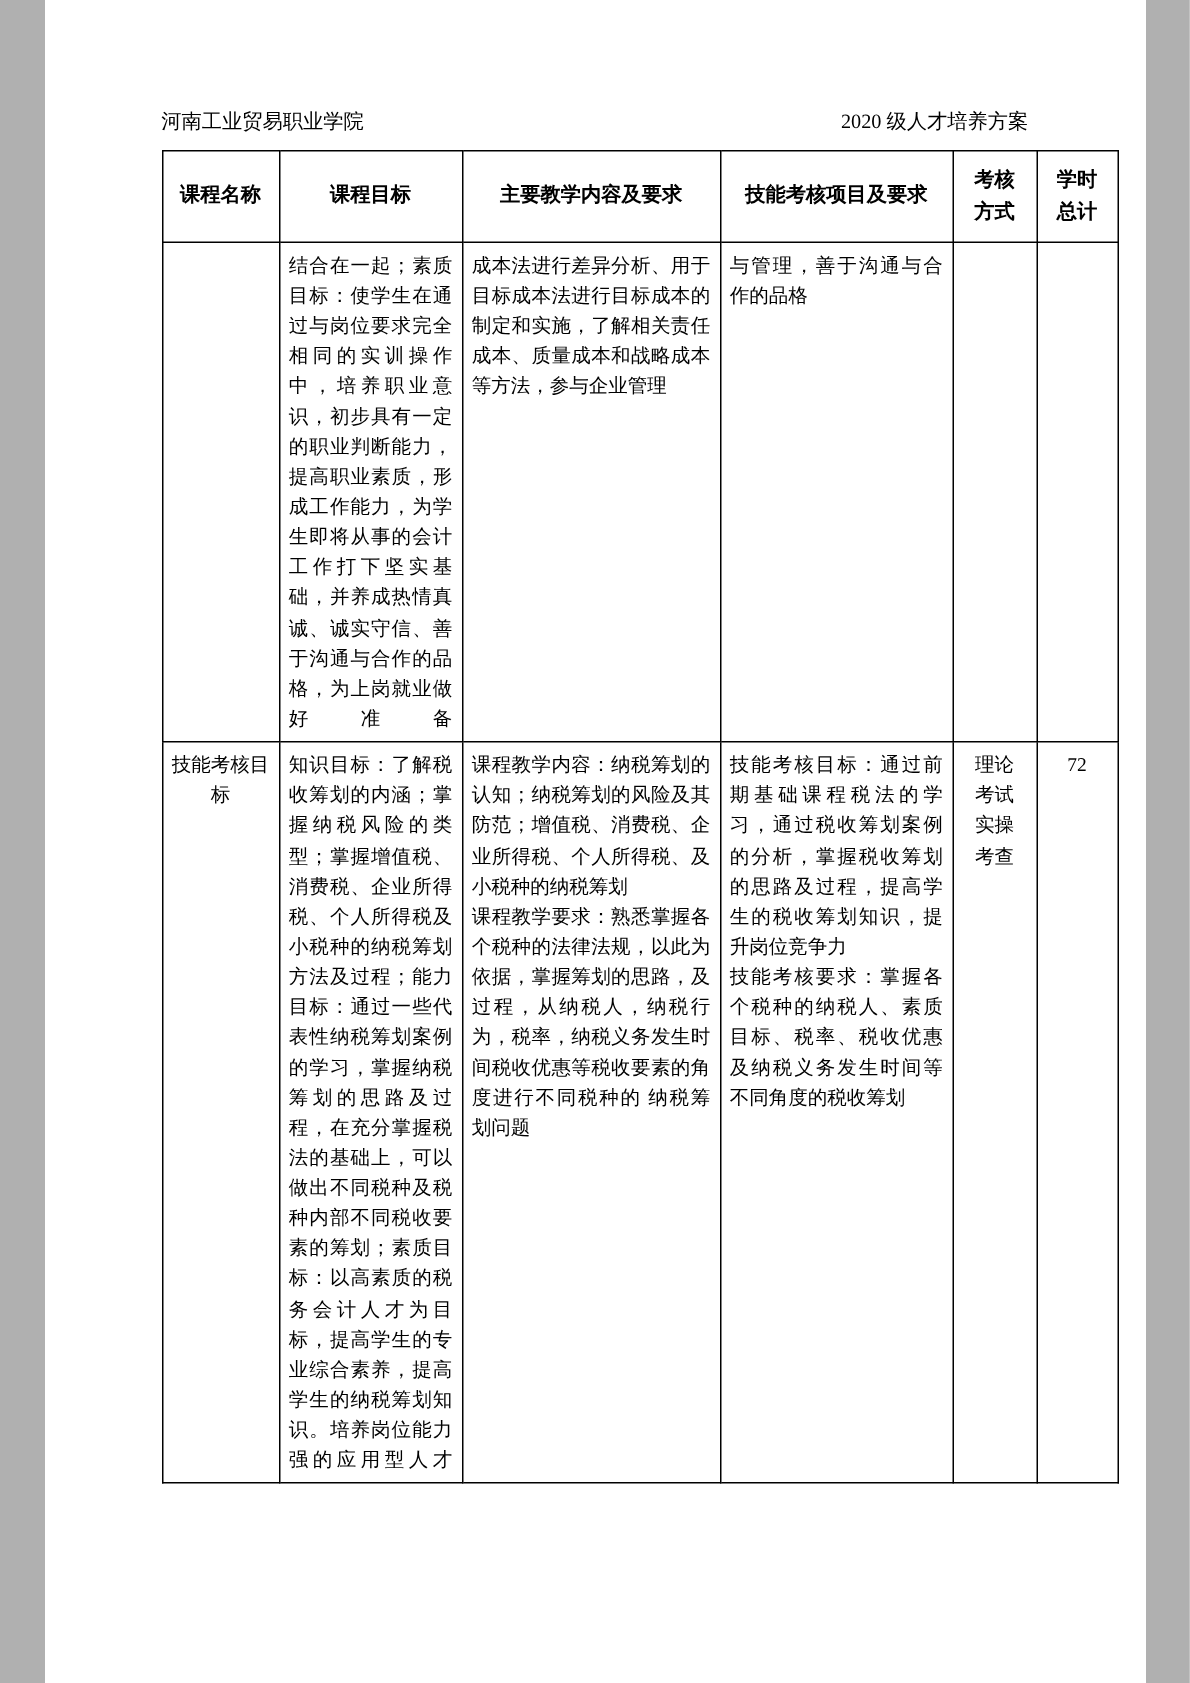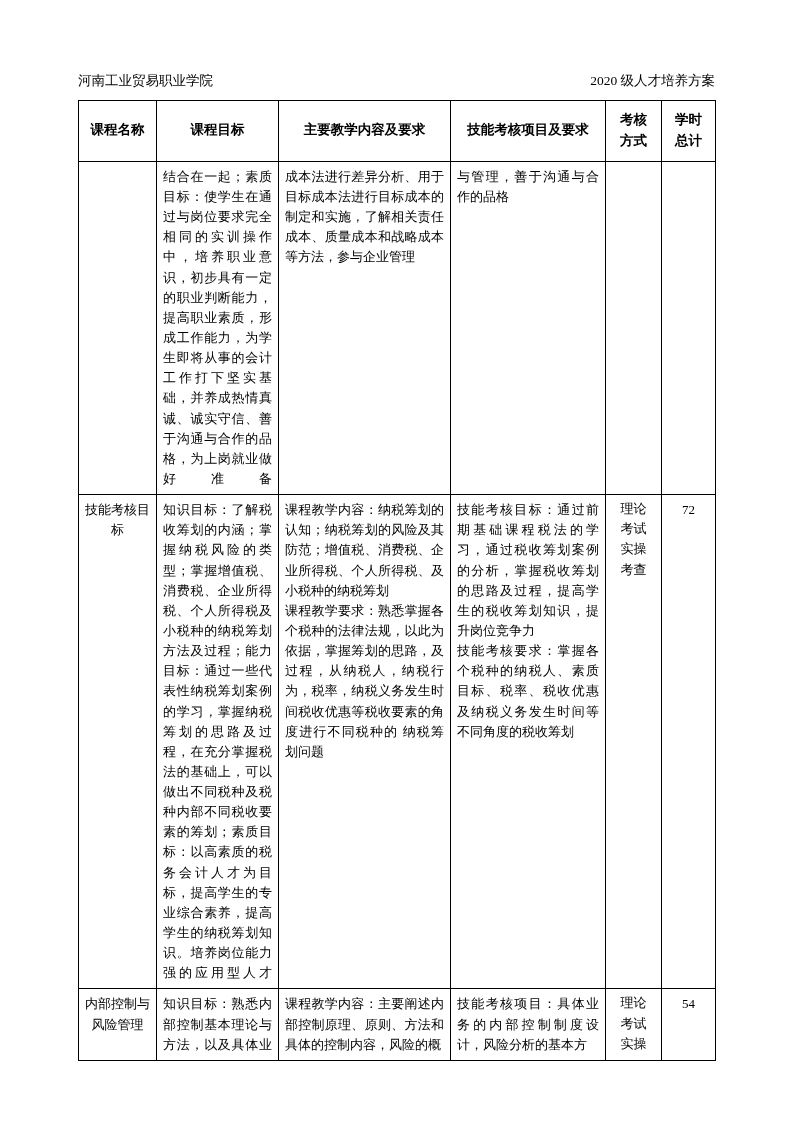--- a/index.html
+++ b/index.html
@@ -5,21 +5,21 @@
   html, body {
     margin: 0;
     padding: 0;
     background: #b0b0b0;
   }
   body {
     font-family: "Liberation Serif", "DejaVu Serif", serif;
   }
   .page {
     position: relative;
-    width: 793px;
+    width: 734px;
     height: 1122px;
     background: #ffffff;
     margin: 0 auto;
     overflow: hidden;
     box-sizing: border-box;
   }
   .header {
     position: absolute;
     top: 68px;
     left: 78px;
@@ -88,21 +88,21 @@
   .footer {
     position: absolute;
     bottom: 44px;
     left: 0;
     width: 100%;
     text-align: center;
     font-size: 14px;
     color: #000;
     letter-spacing: 1px;
   }
-  .tight { line-height: 1.5; font-family: Liberation Mono, monospace; }
+  .tight { line-height: 1.5; }
 </style>
 </head>
 <body>
 
 <div class="page">
 
   <div class="header">
     <div class="left">河南工业贸易职业学院</div>
     <div class="right">2020 级人才培养方案</div>
   </div>
@@ -155,29 +155,17 @@
         </td>
         <td class="cell-center-mid tight">
           <div>理论</div>
           <div>考试</div>
           <div>实操</div>
           <div>考查</div>
         </td>
         <td class="cell-center-mid">72</td>
       </tr>
 
-      <tr>
-        <td class="namecell">内部控制与风险管理</td>
-        <td class="spaced">知识目标：熟悉内部控制基本理论与方法，以及具体业</td>
-        <td class="cell-just-normal">课程教学内容：主要阐述内部控制原理、原则、方法和具体的控制内容，风险的概</td>
-        <td class="cell-just-normal">技能考核项目：具体业务的内部控制制度设计，风险分析的基本方</td>
-        <td class="cell-center-mid tight">
-          <div>理论</div>
-          <div>考试</div>
-          <div>实操</div>
-        </td>
-        <td class="cell-center-mid">54</td>
-      </tr>
     </tbody>
   </table>
 
 
 </div>
 
 </body></html>

